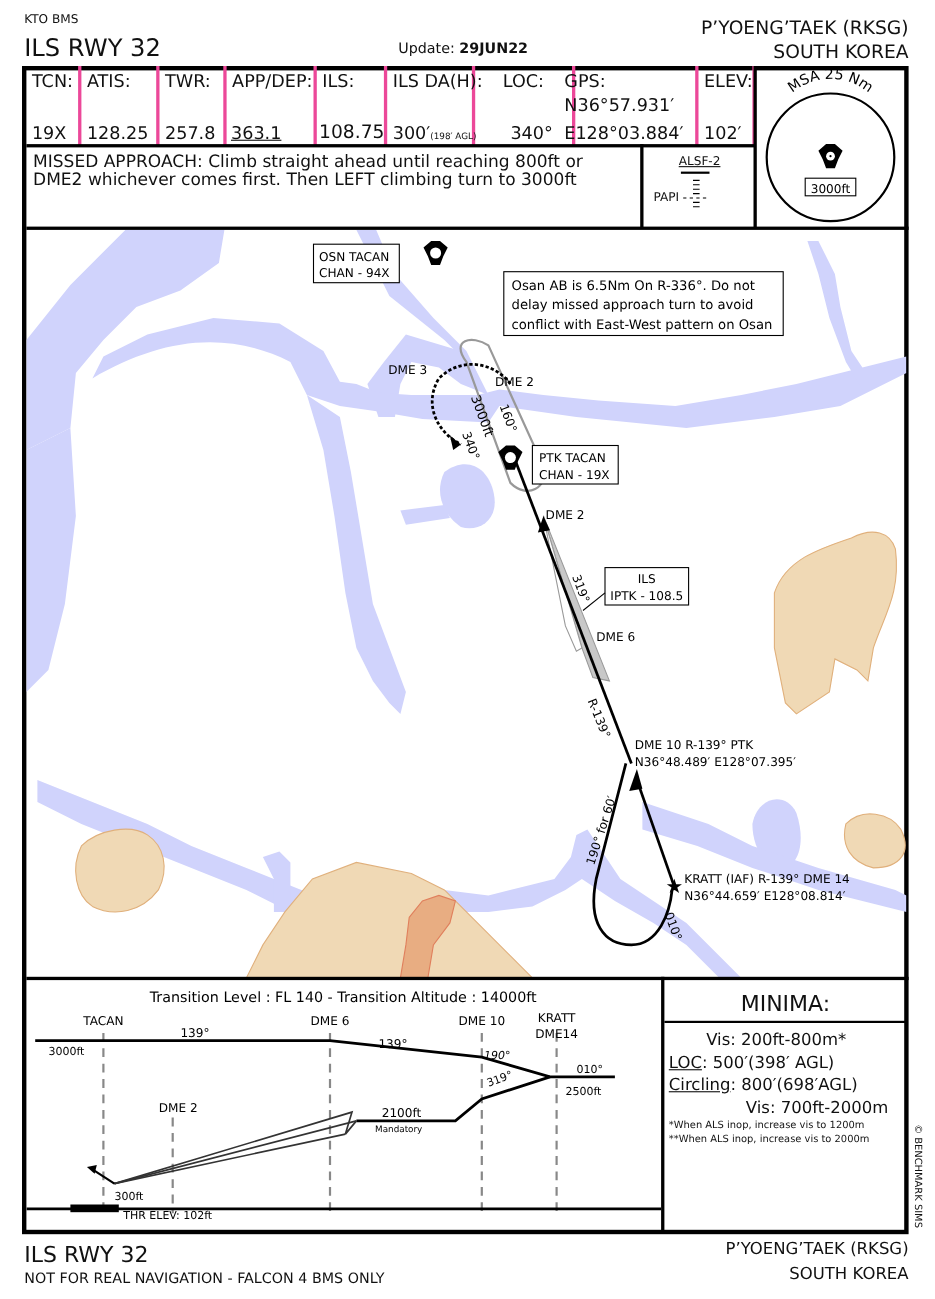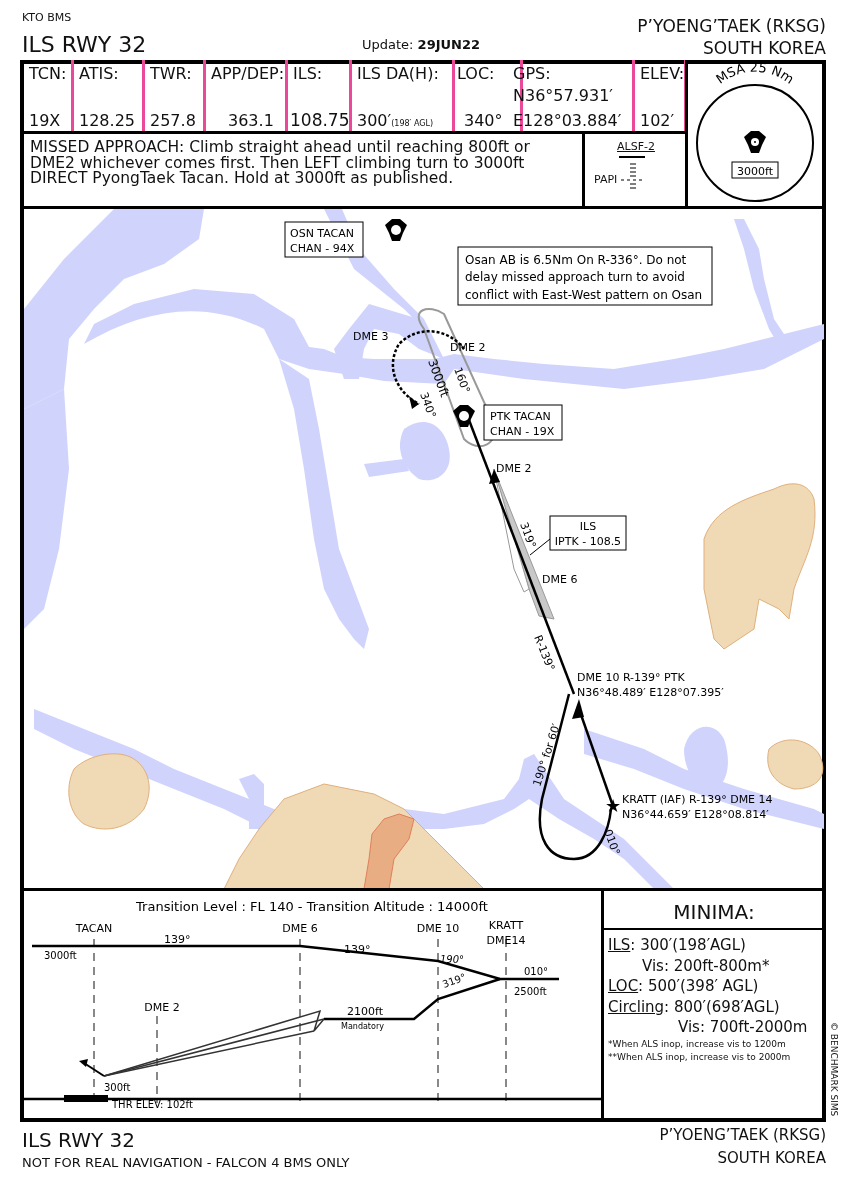--- a/index.html
+++ b/index.html
@@ -36,27 +36,27 @@
   <div class="cell" style="left:74px;width:71px;">
     <div class="lbl t">ATIS:</div>
     <div class="val t">128.25</div>
   </div>
   <div class="cell" style="left:145px;width:61px;">
     <div class="lbl t">TWR:</div>
     <div class="val t">257.8</div>
   </div>
   <div class="cell" style="left:206px;width:82px;">
     <div class="lbl t">APP/DEP:</div>
-    <div class="val t" style="left:22px;">363.1</div>
+    <div class="val t" style="left:4px;text-decoration:underline;">363.1</div>
   </div>
   <div class="cell" style="left:288px;width:64px;">
     <div class="lbl t">ILS:</div>
     <div class="val t" style="left:2px;font-size:17px;">108.75</div>
   </div>
-  <div class="cell" style="left:352px;width:103px;">
+  <div class="cell" style="left:352px;width:80px;">
     <div class="lbl t">ILS DA(H):</div>
     <div class="val t"><span>300′</span><span style="font-size:8px;">(198′ AGL)</span></div>
   </div>
   <div class="cell" style="left:452px;width:71px;">
     <div class="lbl t">LOC:</div>
     <div class="val t" style="left:12px;">340°</div>
   </div>
   <div class="cell" style="left:508px;width:127px;text-align:center;">
     <div class="lbl t">GPS:</div>
     <div class="t abs" style="left:5px;top:28px;font-size:16px;">N36°57.931′</div>
@@ -65,21 +65,20 @@
   <div class="cell" style="left:635px;width:52px;">
     <div class="lbl t">ELEV:</div>
     <div class="val t">102′</div>
   </div>
 </div>
 <div class="abs" style="left:24px;top:131px;width:663px;height:3px;background:#000;"></div>
 
 <div class="abs" style="left:30px;top:140px;font-size:15.5px;line-height:22px;">
   <div class="t">MISSED APPROACH: Climb straight ahead until reaching 800ft or</div>
   <div class="t">DME2 whichever comes first. Then LEFT climbing turn to 3000ft</div>
-  <div class="t">DIRECT PyongTaek Tacan. Hold at 3000ft as published.</div>
 </div>
 <div class="abs" style="left:582px;top:131px;width:3px;height:77px;background:#000;"></div>
 <div class="abs" style="left:685px;top:60px;width:3px;height:148px;background:#000;"></div>
 
 <div class="abs" style="left:585px;top:134px;width:100px;height:72px;">
   <div class="abs t" style="left:32px;top:7px;font-size:11px;text-decoration:underline;">ALSF-2</div>
   <div class="abs" style="left:34px;top:22px;width:26px;height:2px;background:#000;"></div>
   <div class="abs t" style="left:9px;top:40px;font-size:11px;">PAPI</div>
   <svg class="abs" style="left:36px;top:28px;" width="24" height="32">
     <g stroke="#000" stroke-width="1">
@@ -240,21 +239,20 @@
   <text x="490" y="104" font-size="10">2500ft</text>
   <text x="323" y="124" font-size="11">2100ft</text>
   <text x="317" y="138" font-size="8">Mandatory</text>
   <text x="80" y="200" font-size="10">300ft</text>
   <text x="88" y="217" font-size="10">THR ELEV: 102ft</text>
 </svg>
 
 <div class="abs t" style="left:604px;top:902px;width:220px;text-align:center;font-size:20px;">MINIMA:</div>
 <div class="abs" style="left:604px;top:928px;width:220px;height:2px;background:#000;"></div>
 <div class="abs minima" style="left:608px;top:935px;font-size:15px;line-height:20.5px;">
-  <div><u>ILS</u><span>: 300′(198′AGL)</span></div>
   <div style="padding-left:34px;">Vis: 200ft-800m*</div>
   <div><u>LOC</u><span>: 500′(398′ AGL)</span></div>
   <div><u>Circling</u><span>: 800′(698′AGL)</span></div>
   <div style="padding-left:70px;">Vis: 700ft-2000m</div>
   <div style="font-size:9px;line-height:13px;">*When ALS inop, increase vis to 1200m</div>
   <div style="font-size:9px;line-height:13px;">**When ALS inop, increase vis to 2000m</div>
 </div>
 
 <div class="abs t" style="left:838px;top:1022px;font-size:9px;transform:rotate(90deg);transform-origin:0 0;">© BENCHMARK SIMS</div>
 

